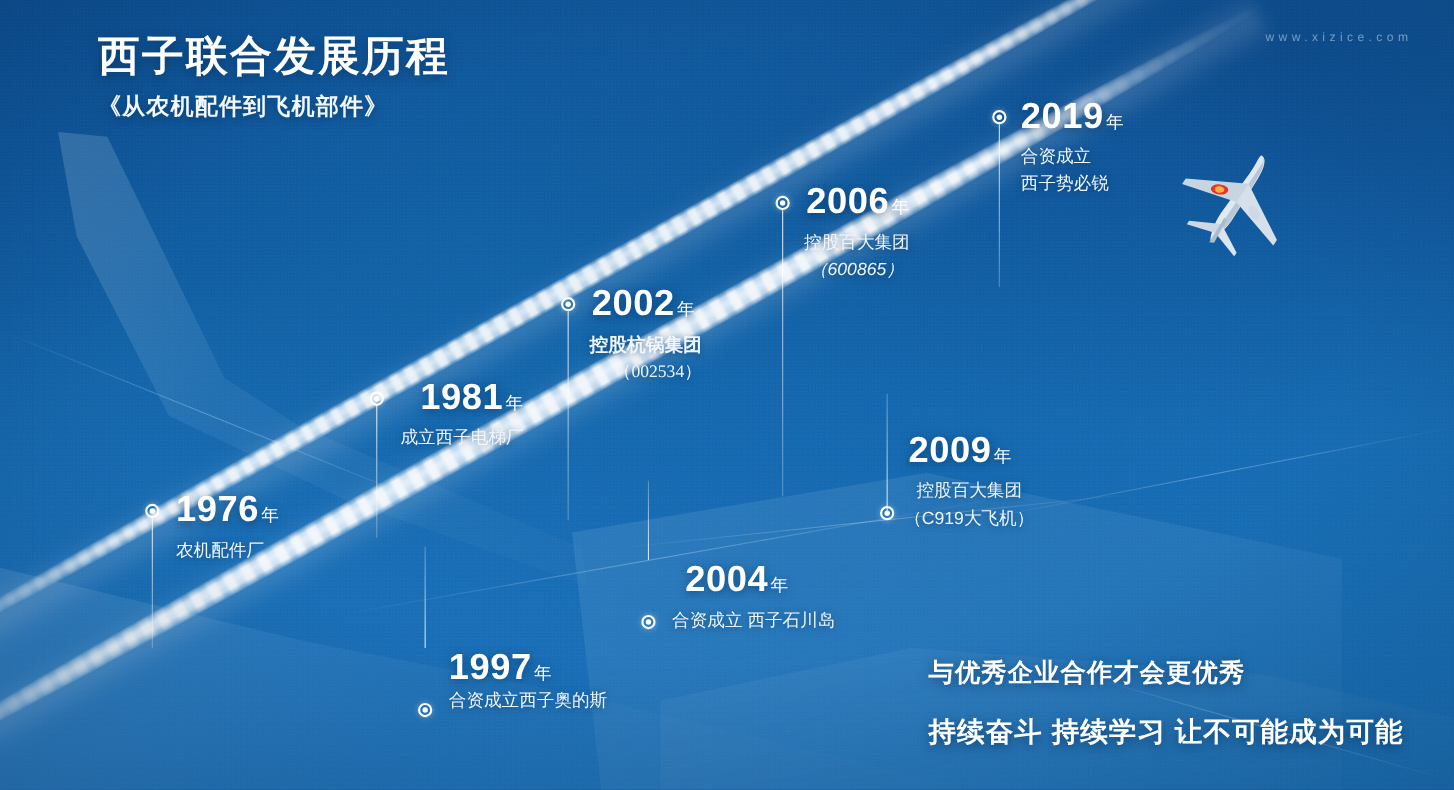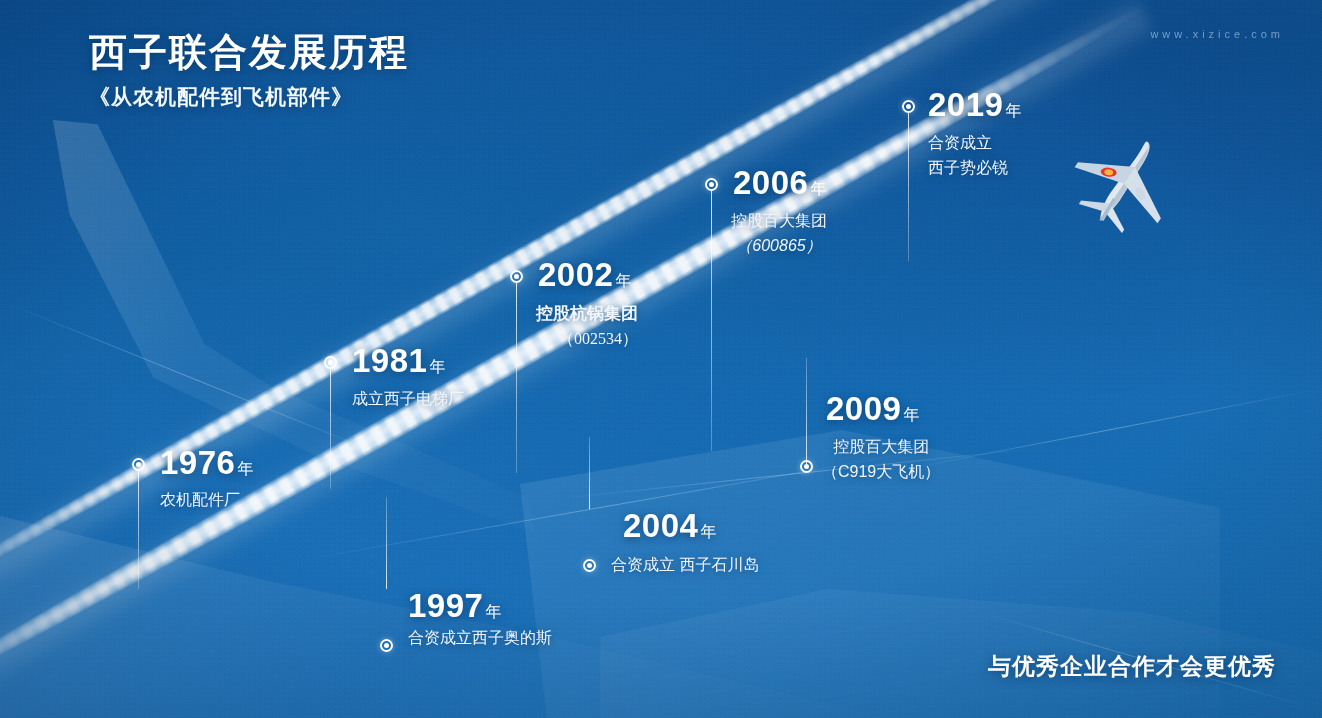--- a/index.html
+++ b/index.html
@@ -234,21 +234,21 @@
     <div class="marker" style="left:0; top:12px;"></div>
     <div class="stem" style="left:6px; top:25px; height:118px;"></div>
     <div class="n-year" style="margin-left:28px;">
       <span>1976</span><span class="suffix">年</span>
     </div>
     <div class="n-body" style="margin-left:28px;font-family:Liberation Mono, monospace;">
       <div class="n-line">农机配件厂</div>
     </div>
   </div>
 
-  <div class="node" style="left:324px; top:344px;">
+  <div class="node" style="left:336px; top:344px;text-align:right;">
     <div class="marker" style="left:0; top:12px;"></div>
     <div class="stem" style="left:6px; top:25px; height:120px;"></div>
     <div class="n-year" style="margin-left:28px;">
       <span>1981</span><span class="suffix">年</span>
     </div>
     <div class="n-body" style="margin-left:28px;">
       <div class="n-line">成立西子电梯厂</div>
     </div>
   </div>
 
@@ -317,15 +317,16 @@
       <span>2019</span><span class="suffix">年</span>
     </div>
     <div class="n-body" style="margin-left:26px;">
       <div class="n-line">合资成立</div>
       <div class="n-line">西子势必锐</div>
     </div>
   </div>
 
   <div class="slogan">
     <div class="l1">与优秀企业合作才会更优秀</div>
+    <div class="l2">持续奋斗 持续学习 让不可能成为可能</div>
   </div>
 
 </div>
 
 </body></html>

